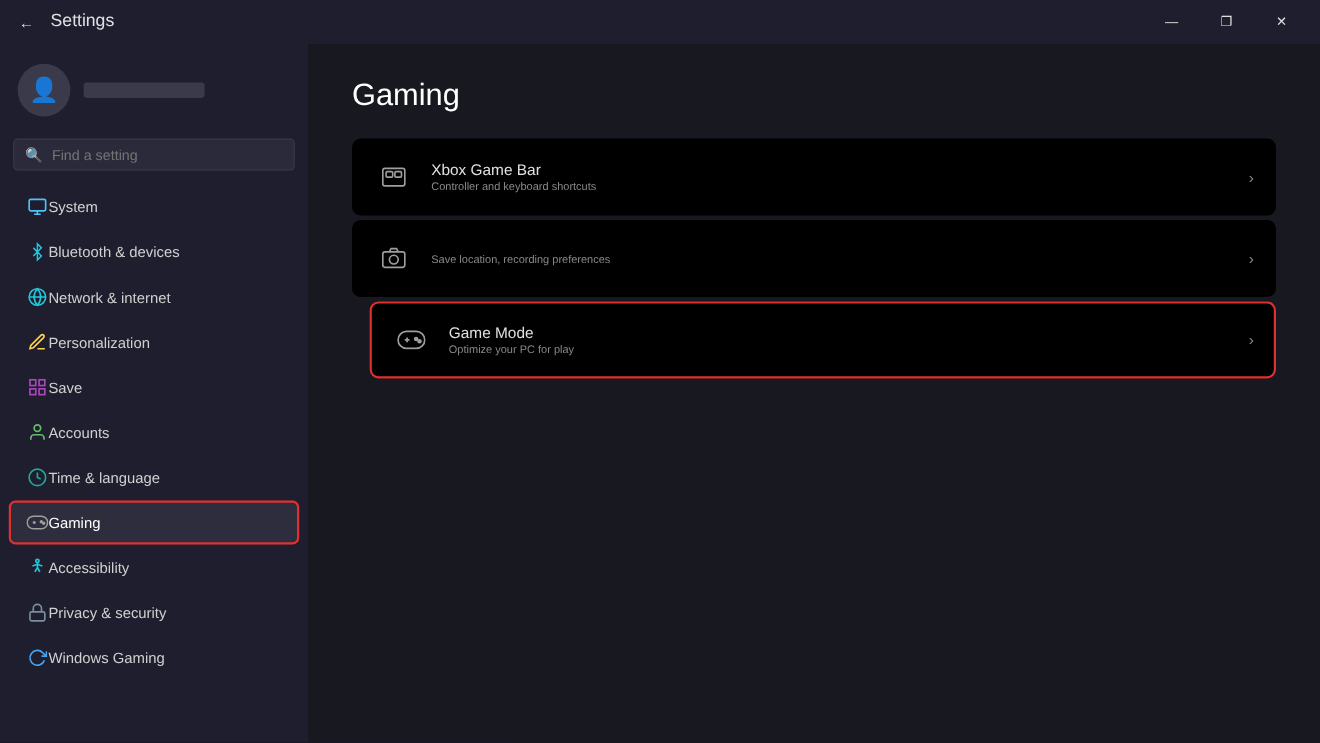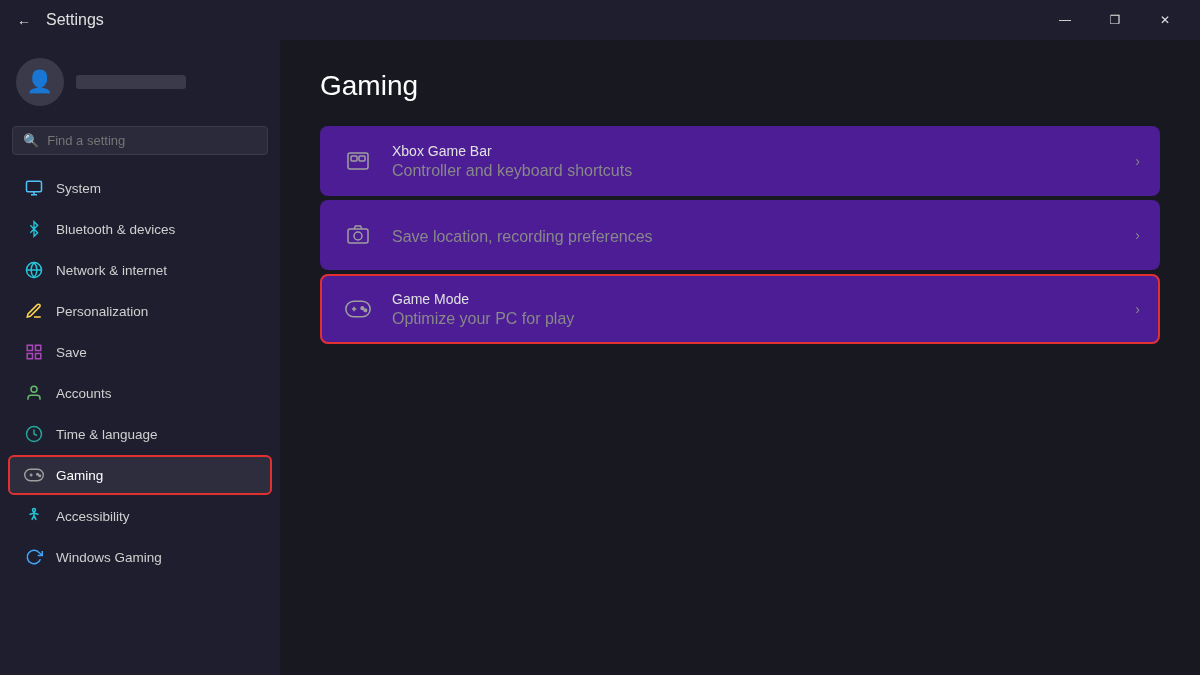--- a/index.html
+++ b/index.html
@@ -139,21 +139,20 @@
     }
 
     .nav-items {
       flex: 1;
       overflow-y: auto;
     }
 
     .nav-item {
       display: flex;
       align-items: center;
-      gap: 12px;
       padding: 10px 16px;
       cursor: pointer;
       border-radius: 6px;
       margin: 1px 8px;
       font-size: 13.5px;
       color: #d0d0d0;
     }
     .nav-item.active {
       background: #2d2d3d;
       color: #fff;
@@ -188,34 +187,35 @@
       margin-bottom: 24px;
     }
 
     .settings-list {
       display: flex;
       flex-direction: column;
       gap: 4px;
     }
 
     .setting-item {
-      background: #4c1d95;
+      background: #000000;
       border-radius: 8px;
       display: flex;
       align-items: center;
       padding: 16px 20px;
       cursor: pointer;
       position: relative;
       min-height: 70px;
     }
 
     .setting-item.highlighted {
       outline: 2px solid #e03030;
       outline-offset: -2px;
-      background: #4c1d95;
+      background: #000000;
+      margin-left: 16px;
     }
 
     .setting-icon {
       width: 36px;
       height: 36px;
       display: flex;
       align-items: center;
       justify-content: center;
       font-size: 20px;
       color: #a0a0c0;
@@ -227,21 +227,21 @@
       flex: 1;
     }
 
     .setting-title {
       font-size: 14px;
       color: #e0e0e0;
       font-weight: 400;
     }
 
     .setting-subtitle {
-      font-size: 16px;
+      font-size: 10px;
       color: #888;
       margin-top: 3px;
     }
 
     .setting-chevron {
       color: #888;
       font-size: 14px;
     }
 
     
@@ -379,20 +379,29 @@
             <svg width="18" height="18" viewBox="0 0 24 24" fill="none" stroke="currentColor" stroke-width="2">
                 <circle cx="12" cy="4" r="2"></circle>
                 <path d="M12 6v6l-3 5"></path>
                 <path d="M12 12l3 5"></path>
                 <path d="M6 10l6-2 6 2"></path>
               </svg>
           </div>
           <span>Accessibility</span>
         </div>
 
+        <div class="nav-item">
+          <div class="nav-icon icon-privacy">
+            <svg width="18" height="18" viewBox="0 0 24 24" fill="none" stroke="currentColor" stroke-width="2">
+                <rect x="3" y="11" width="18" height="11" rx="2"></rect>
+                <path d="M7 11V7a5 5 0 0 1 10 0v4"></path>
+              </svg>
+          </div>
+          <span>Privacy &amp; security</span>
+        </div>
 
         <div class="nav-item">
           <div class="nav-icon icon-update">
             <svg width="18" height="18" viewBox="0 0 24 24" fill="none" stroke="currentColor" stroke-width="2">
                 <polyline points="23 4 23 10 17 10"></polyline>
                 <path d="M20.49 15a9 9 0 1 1-2.12-9.36L23 10"></path>
               </svg>
           </div>
           <span>Windows Gaming</span>
         </div>

